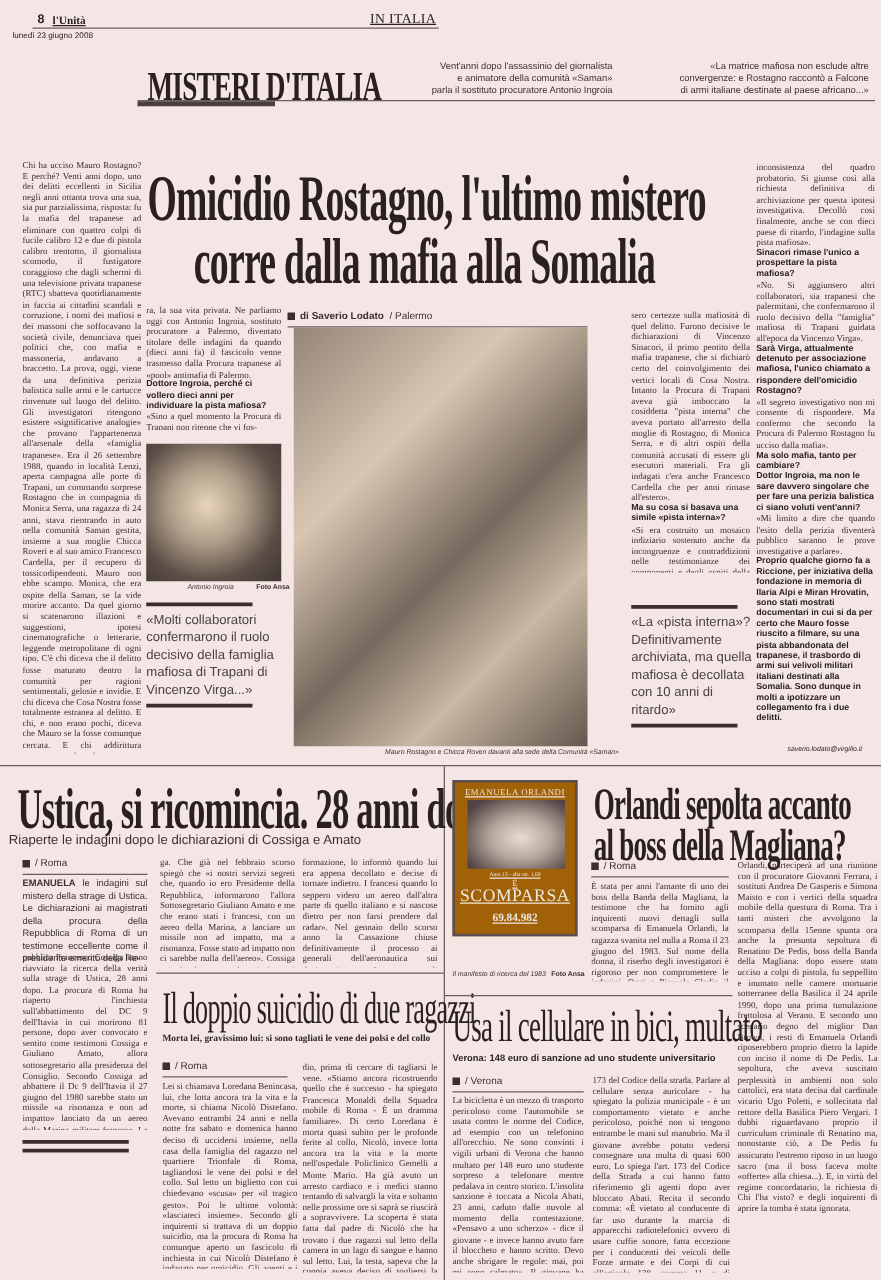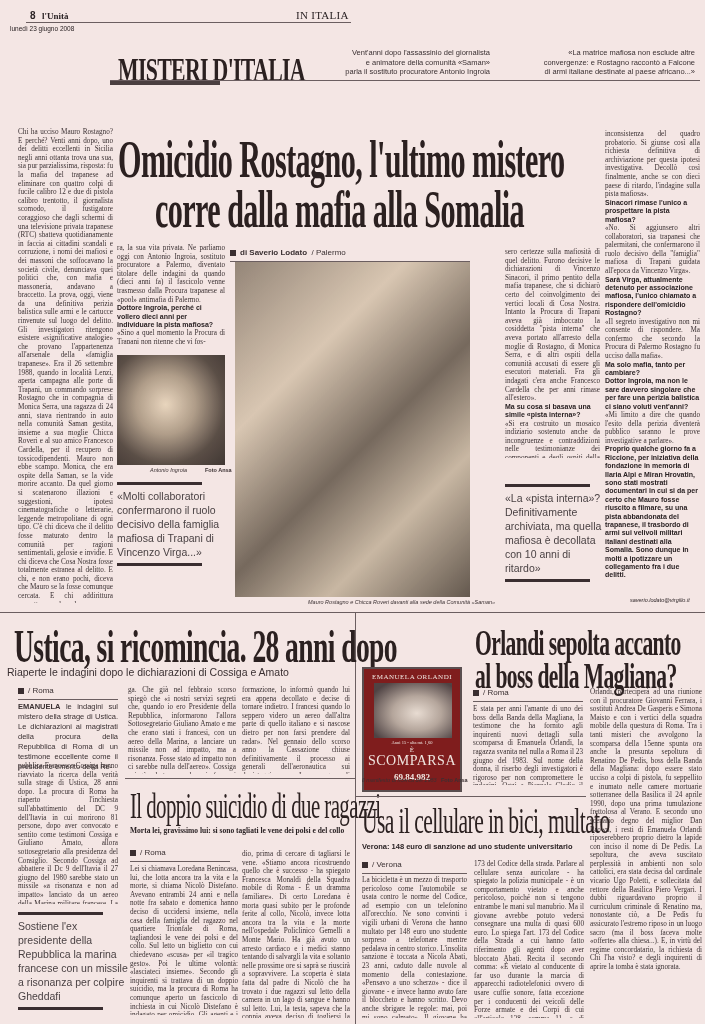--- a/index.html
+++ b/index.html
@@ -4,21 +4,21 @@
 <style>
   * { box-sizing: border-box; margin: 0; padding: 0; }
   html, body { width: 705px; height: 1024px; overflow: hidden; }
   body {
     background: #f4e6e4;
     font-family: "Liberation Serif", serif;
     color: #2a2224;
     position: relative;
   }
   .abs { position: absolute; }
-  .serif { font-family: "Liberation Serif", serif; }
+  .serif { font-family: "Liberation Serif", serif; text-decoration: underline; }
   .sans { font-family: "Liberation Sans", sans-serif; }
   .cond {
     font-family: "Liberation Serif", serif;
     font-weight: bold;
     transform-origin: left top;
     white-space: nowrap;
     letter-spacing: -1px;
     color: #2b2020;
   }
   .body-text {
@@ -149,21 +149,20 @@
   <span class="sq"></span><span>/ Roma</span>
 </div>
 <div class="abs sans" style="left:18px;top:702px;width:100px;font-size:7.5px;line-height:10px;color:#3a3032;text-align:justify;">
   <b>EMANUELA</b><span> le indagini sul mistero della strage di Ustica. Le dichiarazioni ai magistrati della procura della Repubblica di Roma di un testimone eccellente come il presidente emerito della Re-</span>
 </div>
 <div class="abs body-text" style="left:18px;top:762px;width:100px;height:142px;">
   <p>pubblica Francesco Cossiga hanno riavviato la ricerca della verità sulla strage di Ustica, 28 anni dopo. La procura di Roma ha riaperto l'inchiesta sull'abbattimento del DC 9 dell'Itavia in cui morirono 81 persone, dopo aver convocato e sentito come testimoni Cossiga e Giuliano Amato, allora sottosegretario alla presidenza del Consiglio. Secondo Cossiga ad abbattere il Dc 9 dell'Itavia il 27 giugno del 1980 sarebbe stato un missile «a risonanza e non ad impatto» lanciato da un aereo della Marina militare francese. La giornalista dell'agenzia Dire ha rivelato le dichiarazioni. Nel frattempo la procura di Roma, anche per identificare i responsabili militari transalpini, le dichiarazioni di Cossiga</p>
 </div>
 <div class="abs pull" style="left:18px;top:908px;width:110px;">
   <div class="bar"></div>
-  <div>Sostiene l'ex presidente della Repubblica la marina francese con un missile a risonanza per colpire Gheddafi</div>
   <div class="bar"></div>
 </div>
 
 <div class="abs body-text" style="left:128px;top:686px;width:108px;height:88px;">
   <p>ga. Che già nel febbraio scorso spiegò che «i nostri servizi segreti che, quando io ero Presidente della Repubblica, informarono l'allora Sottosegretario Giuliano Amato e me che erano stati i francesi, con un aereo della Marina, a lanciare un missile non ad impatto, ma a risonanza. Fosse stato ad impatto non ci sarebbe nulla dell'aereo». Cossiga spiegò al tempo che «i francesi sapevano che sarebbe passato l'aereo di Gheddafi. La verità è che Gheddafi si salvò perché il Sismi, il generale Santovito, appresa l'In-</p>
 </div>
 <div class="abs body-text" style="left:242px;top:686px;width:108px;height:88px;">
   <p>formazione, lo informò quando lui era appena decollato e decise di tornare indietro. I francesi quando lo seppero videro un aereo dall'altra parte di quello italiano e si nascose dietro per non farsi prendere dal radar». Nel gennaio dello scorso anno la Cassazione chiuse definitivamente il processo ai generali dell'aeronautica sui depistaggi. I generali dell'Aeronautica Lamberto Bartolucci e Franco Ferri, accusati di aver omesso di fornire al governo informazioni sul disastro, furono assolti «perché il fatto non sussiste».</p>
 </div>
 
@@ -173,21 +172,21 @@
 <div class="abs byline" style="left:130px;top:848px;width:100px;">
   <span class="sq"></span><span>/ Roma</span>
 </div>
 <div class="abs body-text" style="left:130px;top:865px;width:108px;height:150px;">
   <p>Lei si chiamava Loredana Benincasa, lui, che lotta ancora tra la vita e la morte, si chiama Nicolò Distefano. Avevano entrambi 24 anni e nella notte fra sabato e domenica hanno deciso di uccidersi insieme, nella casa della famiglia del ragazzo nel quartiere Trionfale di Roma, tagliandosi le vene dei polsi e del collo. Sul letto un biglietto con cui chiedevano «scusa» per «il tragico gesto». Poi le ultime volontà: «lasciateci insieme». Secondo gli inquirenti si trattava di un doppio suicidio, ma la procura di Roma ha comunque aperto un fascicolo di inchiesta in cui Nicolò Distefano è indagato per omicidio. Gli agenti e i magistrati contestano al suo «assistito» Loredana nel suo suici-</p>
 </div>
 <div class="abs body-text" style="left:242px;top:850px;width:108px;height:168px;">
   <p>dio, prima di cercare di tagliarsi le vene. «Stiamo ancora ricostruendo quello che è successo - ha spiegato Francesca Monaldi della Squadra mobile di Roma - È un dramma familiare». Di certo Loredana è morta quasi subito per le profonde ferite al collo, Nicolò, invece lotta ancora tra la vita e la morte nell'ospedale Policlinico Gemelli a Monte Mario. Ha già avuto un arresto cardiaco e i medici stanno tentando di salvargli la vita e soltanto nelle prossime ore si saprà se riuscirà a sopravvivere. La scoperta è stata fatta dal padre di Nicolò che ha trovato i due ragazzi sul letto della camera in un lago di sangue e hanno sul letto. Lui, la testa, sapeva che la coppia aveva deciso di togliersi la vita.</p>
 </div>
 
-<div class="abs" style="left:362px;top:624px;width:100px;height:125px;background:#7f1d1d;border:2px solid #5a4f50;margin-top:43px;">
+<div class="abs" style="left:362px;top:624px;width:100px;height:125px;background:#a16207;border:2px solid #5a4f50;">
   <div class="serif" style="position:absolute;left:0;top:4px;width:100%;text-align:center;color:#f0e6e0;font-size:7px;letter-spacing:0.5px;">EMANUELA ORLANDI</div>
   <div style="position:absolute;left:10px;top:14px;width:78px;height:55px;background:radial-gradient(ellipse at 55% 55%, #e8dcd2 0%, #b5a69c 40%, #4f4344 85%);"></div>
   <div class="serif" style="position:absolute;left:0;top:71px;width:100%;text-align:center;color:#f0e6e0;font-size:4.5px;">Anni 15 - alta mt. 1,60</div>
   <div class="serif" style="position:absolute;left:0;top:77px;width:100%;text-align:center;color:#f0e6e0;font-size:7px;">È</div>
   <div class="serif" style="position:absolute;left:0;top:84px;width:100%;text-align:center;color:#f0e6e0;font-size:14px;letter-spacing:0.5px;">SCOMPARSA</div>
   <div class="serif" style="position:absolute;left:0;top:103px;width:100%;text-align:center;color:#f0e6e0;font-size:9px;font-weight:bold;">69.84.982</div>
 </div>
 <div class="abs caption" style="left:362px;top:777px;">Il manifesto di ricerca del 1983</div>
 <div class="abs caption" style="left:441px;top:777px;font-weight:bold;font-style:normal;">Foto Ansa</div>
 

